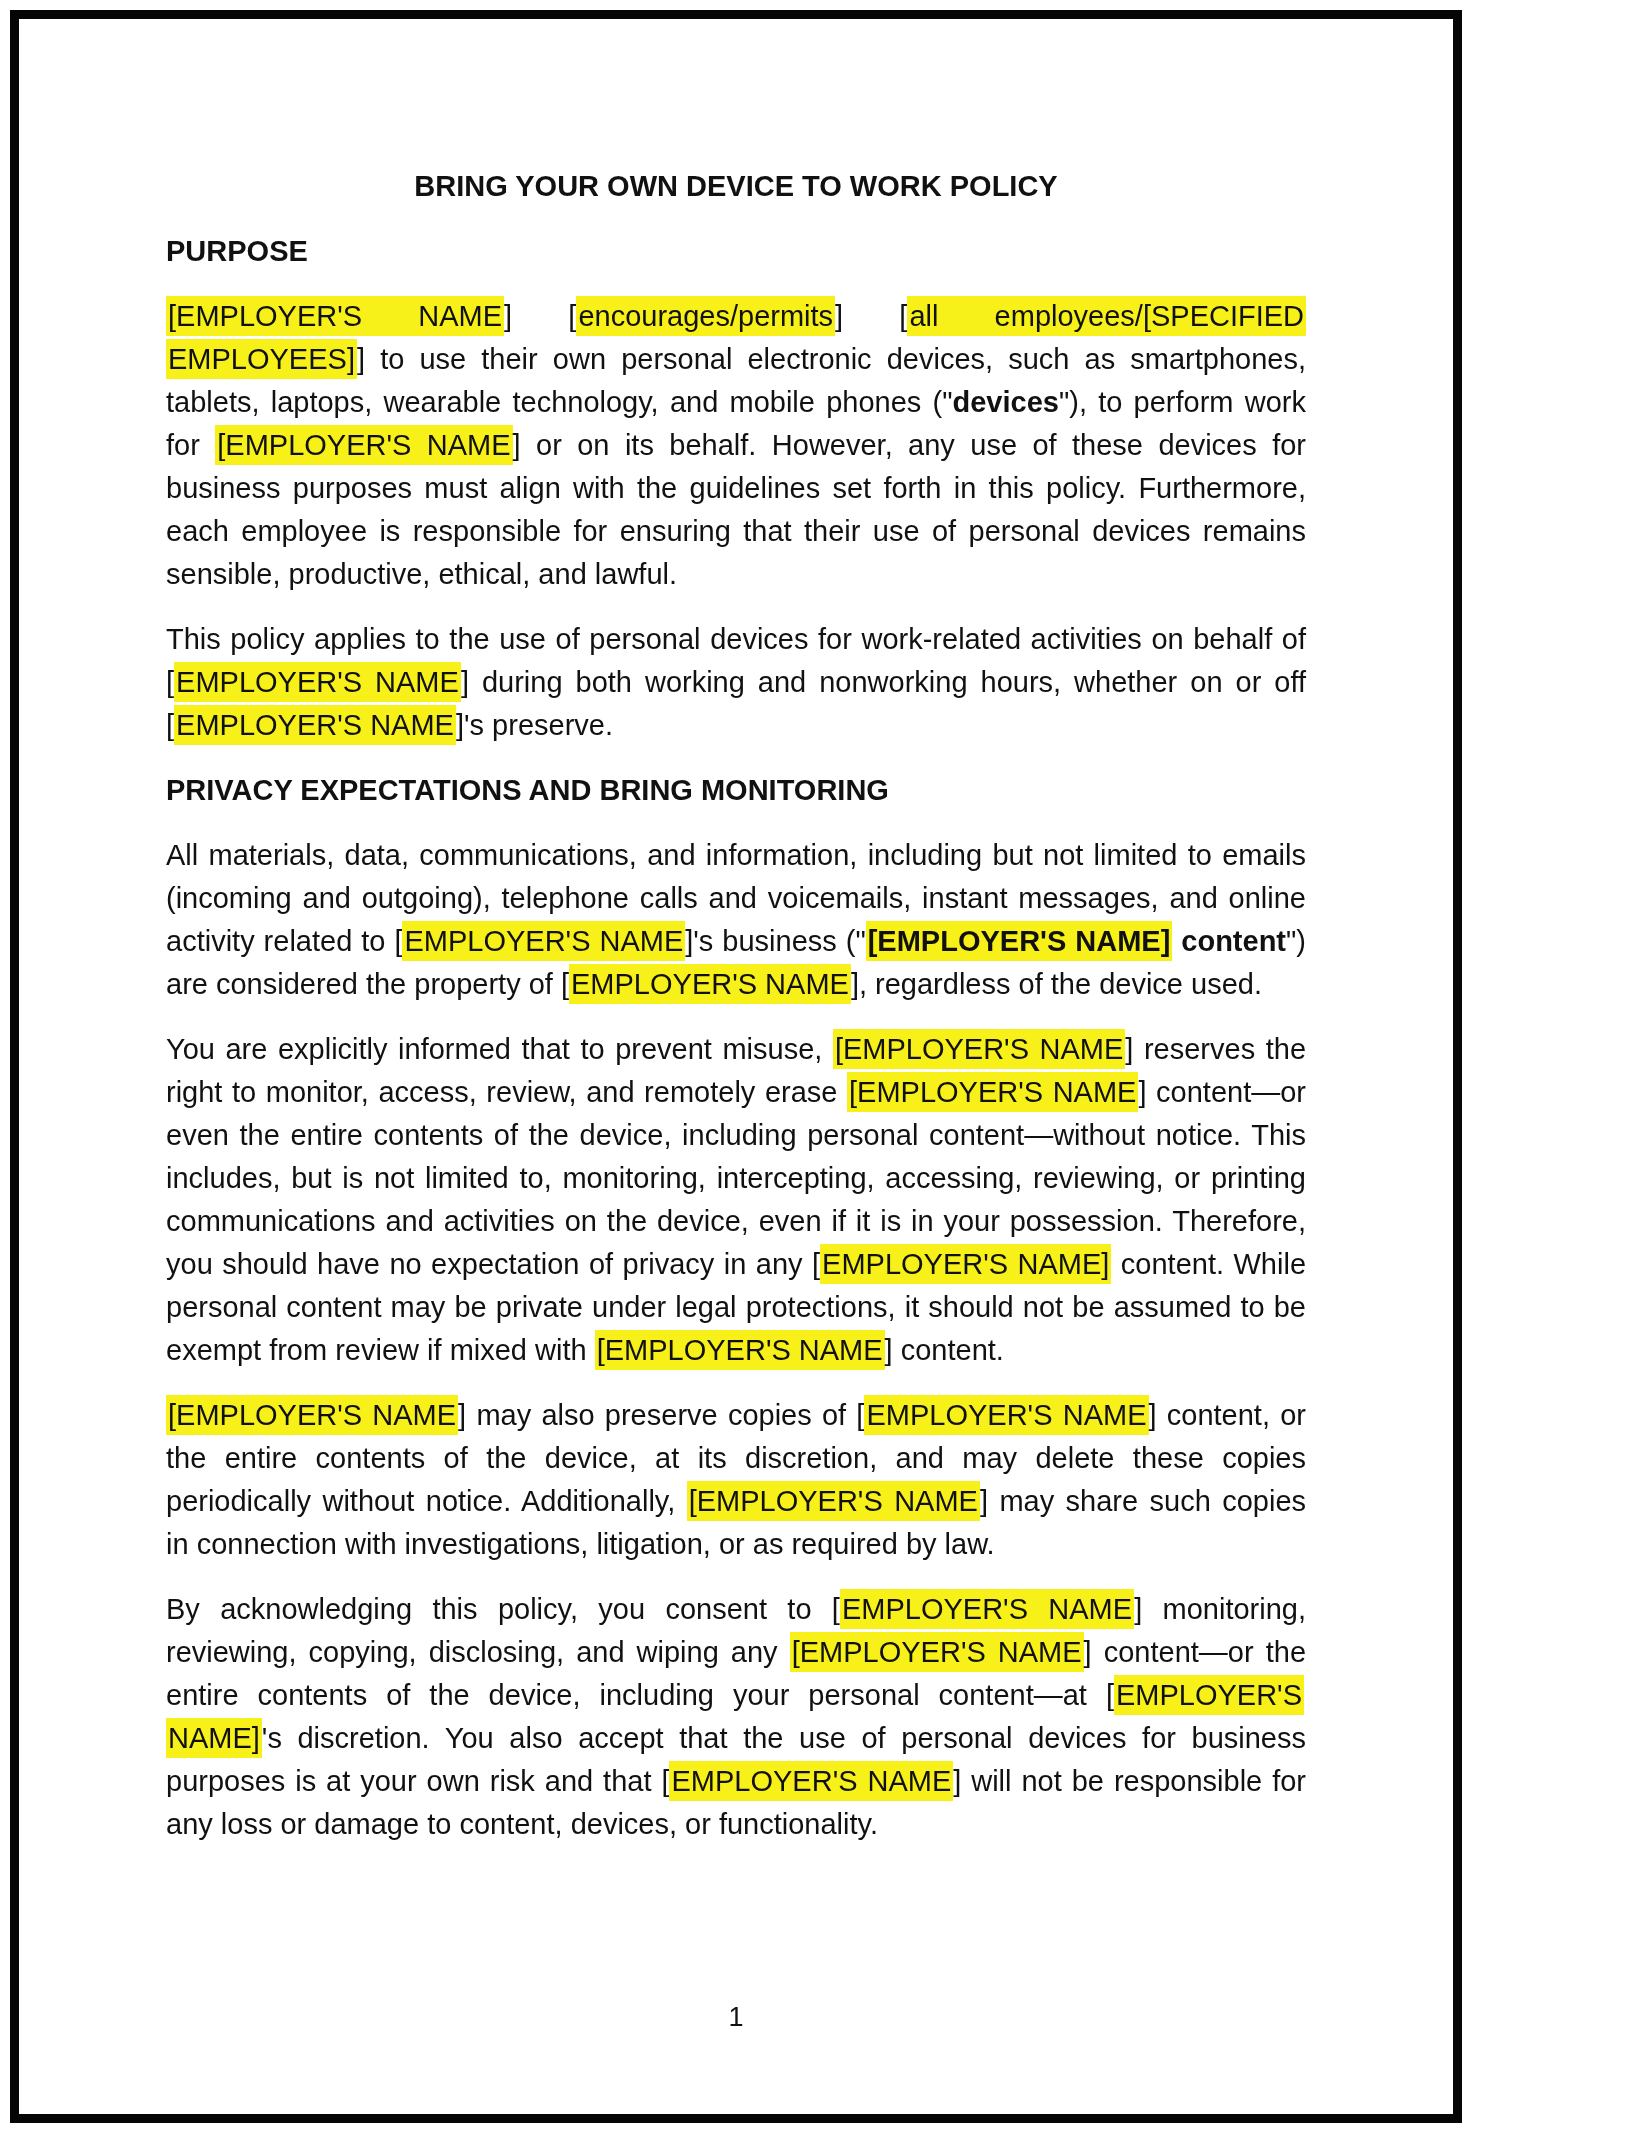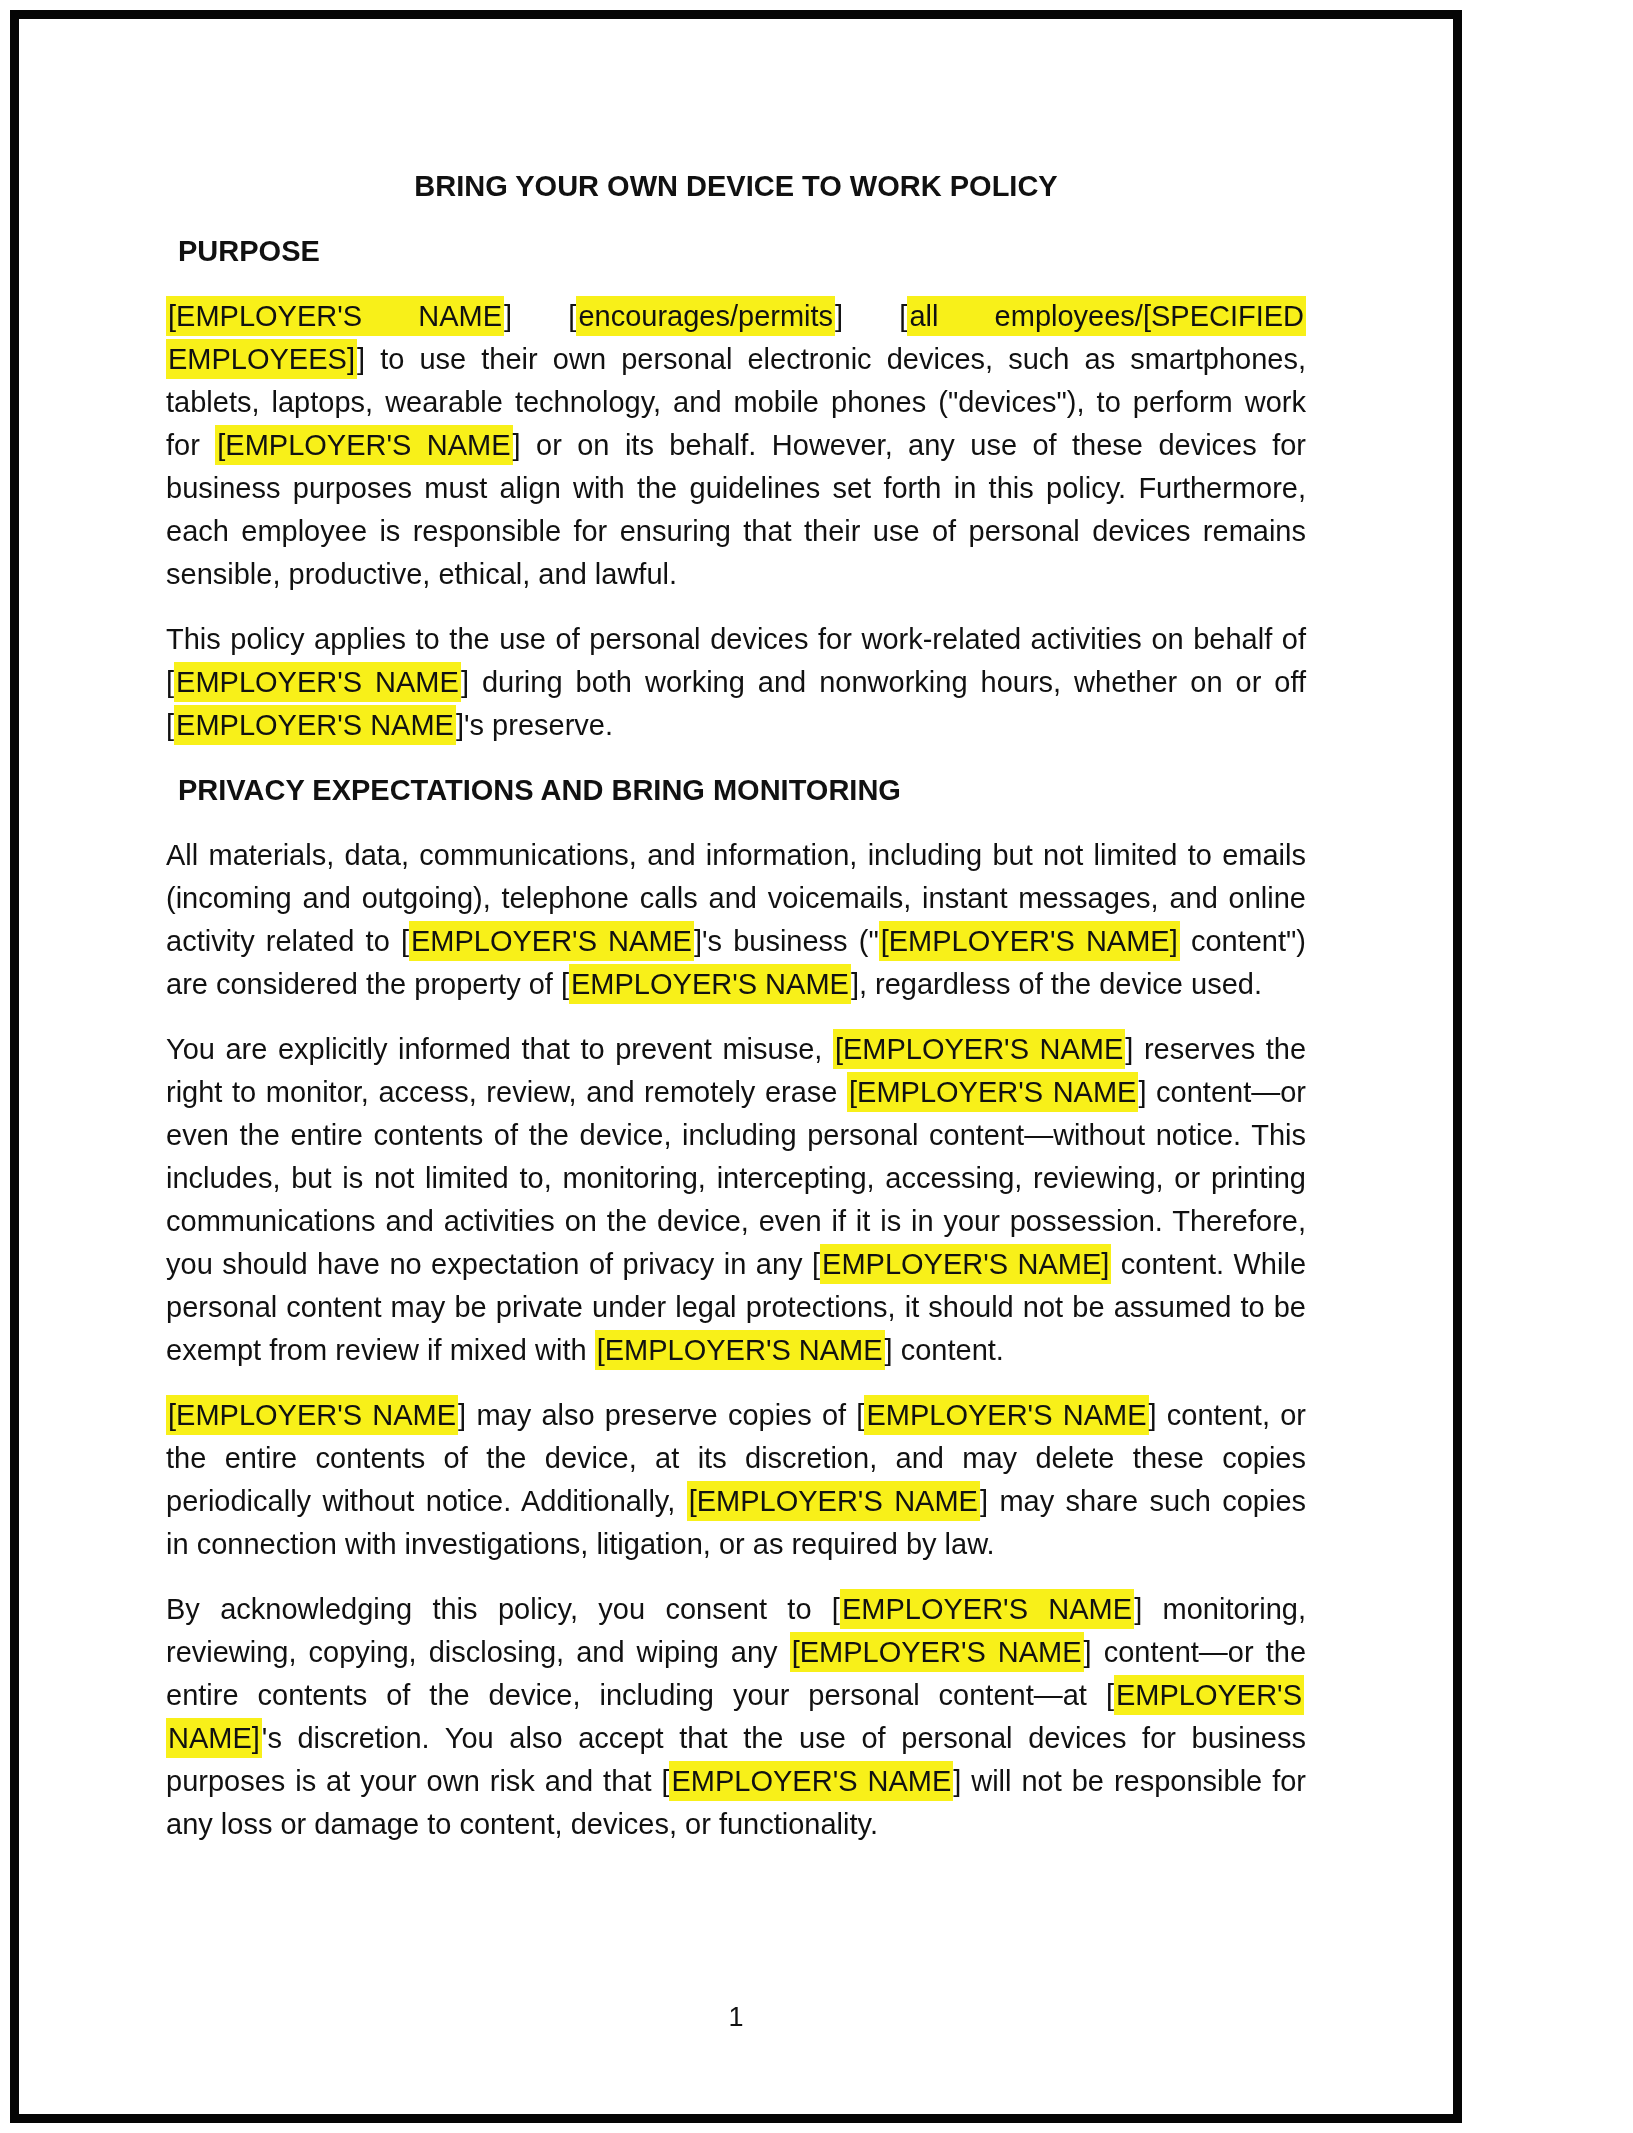--- a/index.html
+++ b/index.html
@@ -28,34 +28,34 @@
     line-height: 43px;
   }
   .doc-title {
     text-align: center;
     font-weight: 700;
     margin: 0 0 22px 0;
   }
   .heading {
     font-weight: 700;
     text-align: left;
-    margin: 0 0 22px 12px;
+    margin: 0 0 22px 0;
   }
   .para {
     text-align: justify;
     margin: 0 0 22px 0;
   }
   .hl {
     background: var(--hl, #f8f019);
     padding: 4px 2px;
     box-decoration-break: clone;
     -webkit-box-decoration-break: clone;
   }
   .b {
-    font-weight: 400;
+    font-weight: 700;
   }
   .page-footer {
     position: absolute;
     left: 0;
     right: 0;
     top: 1982px;
     text-align: center;
     font-size: 27px;
     line-height: 32px;
   }

